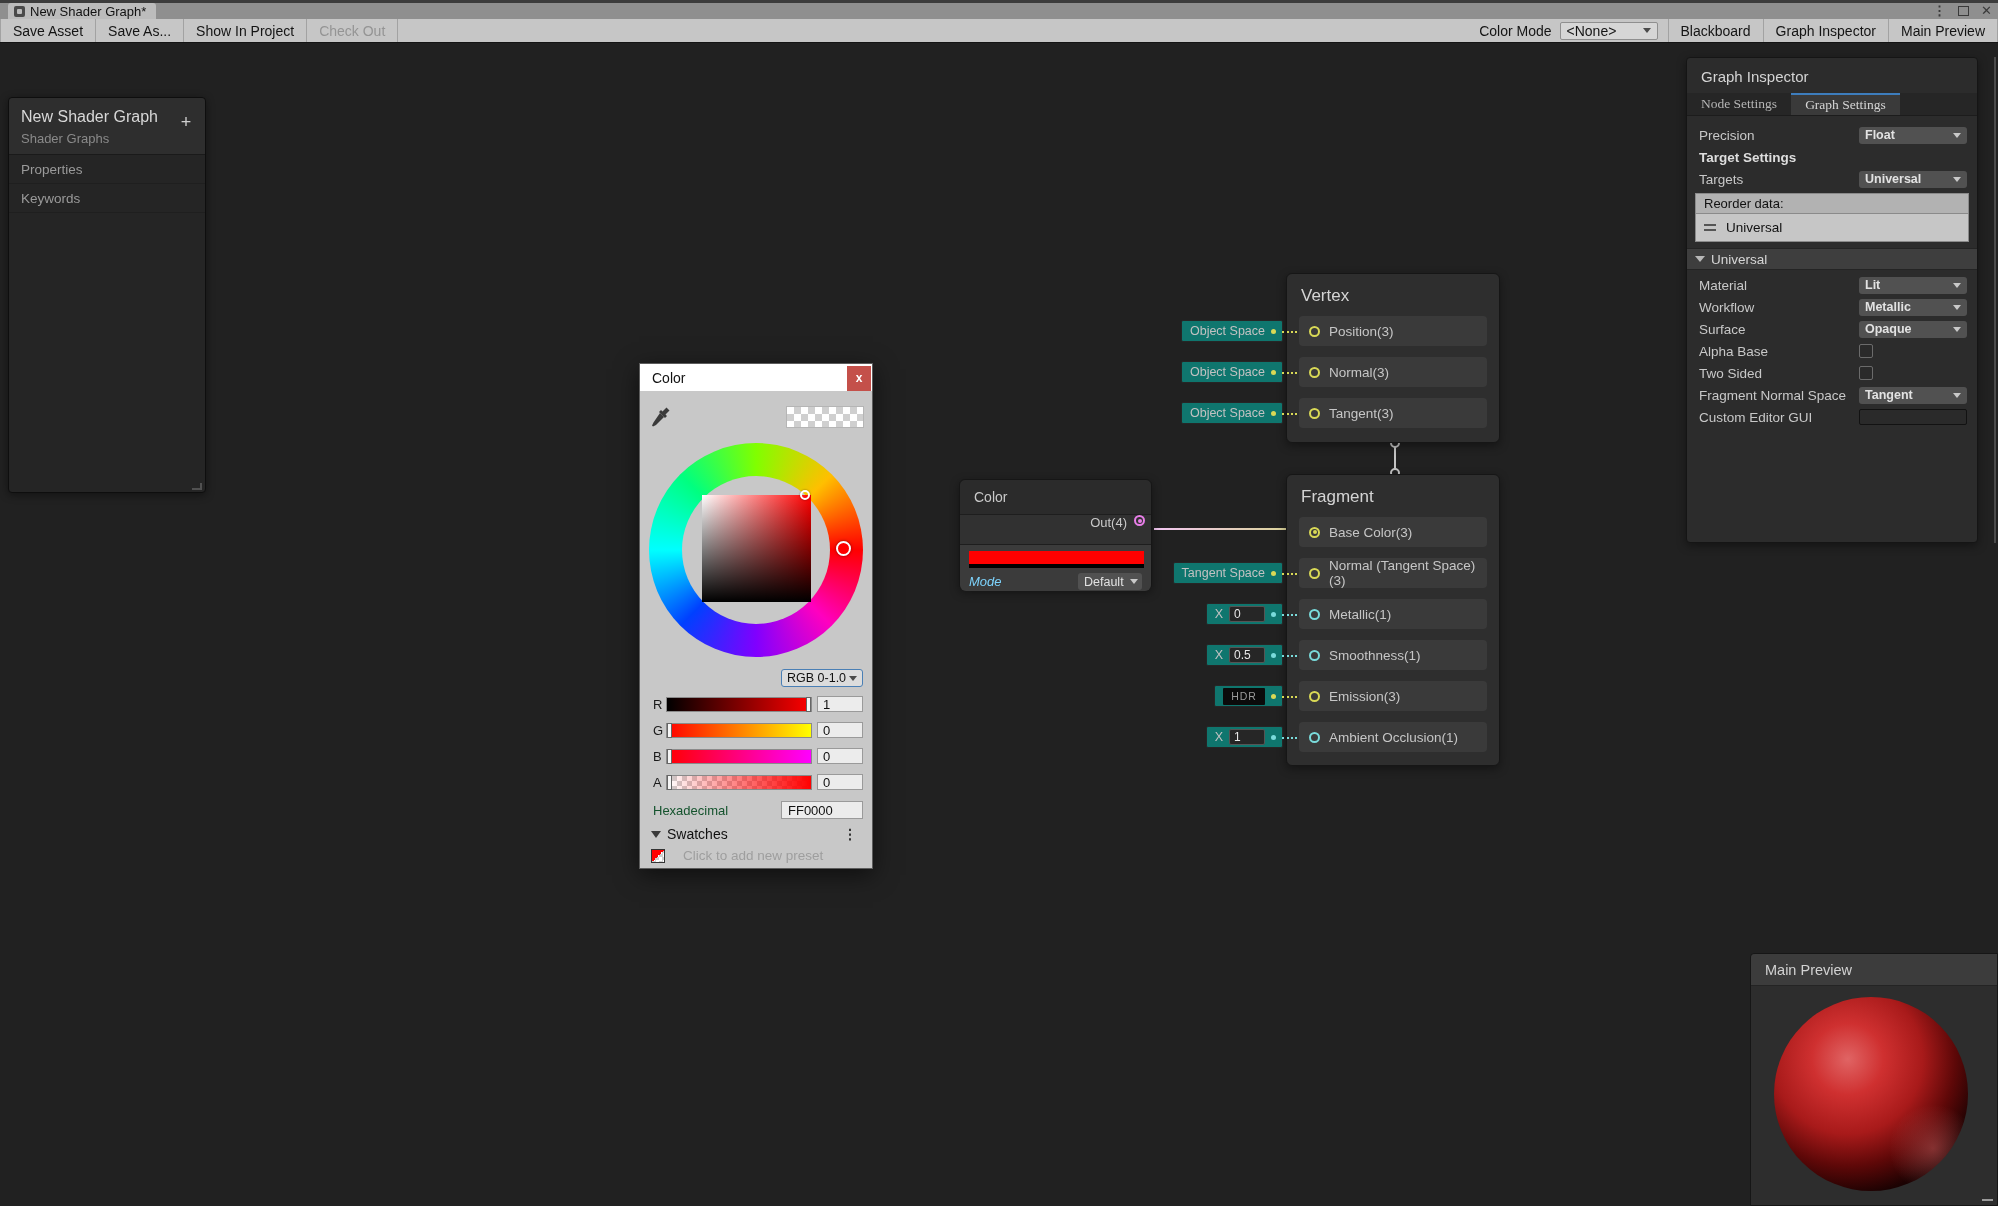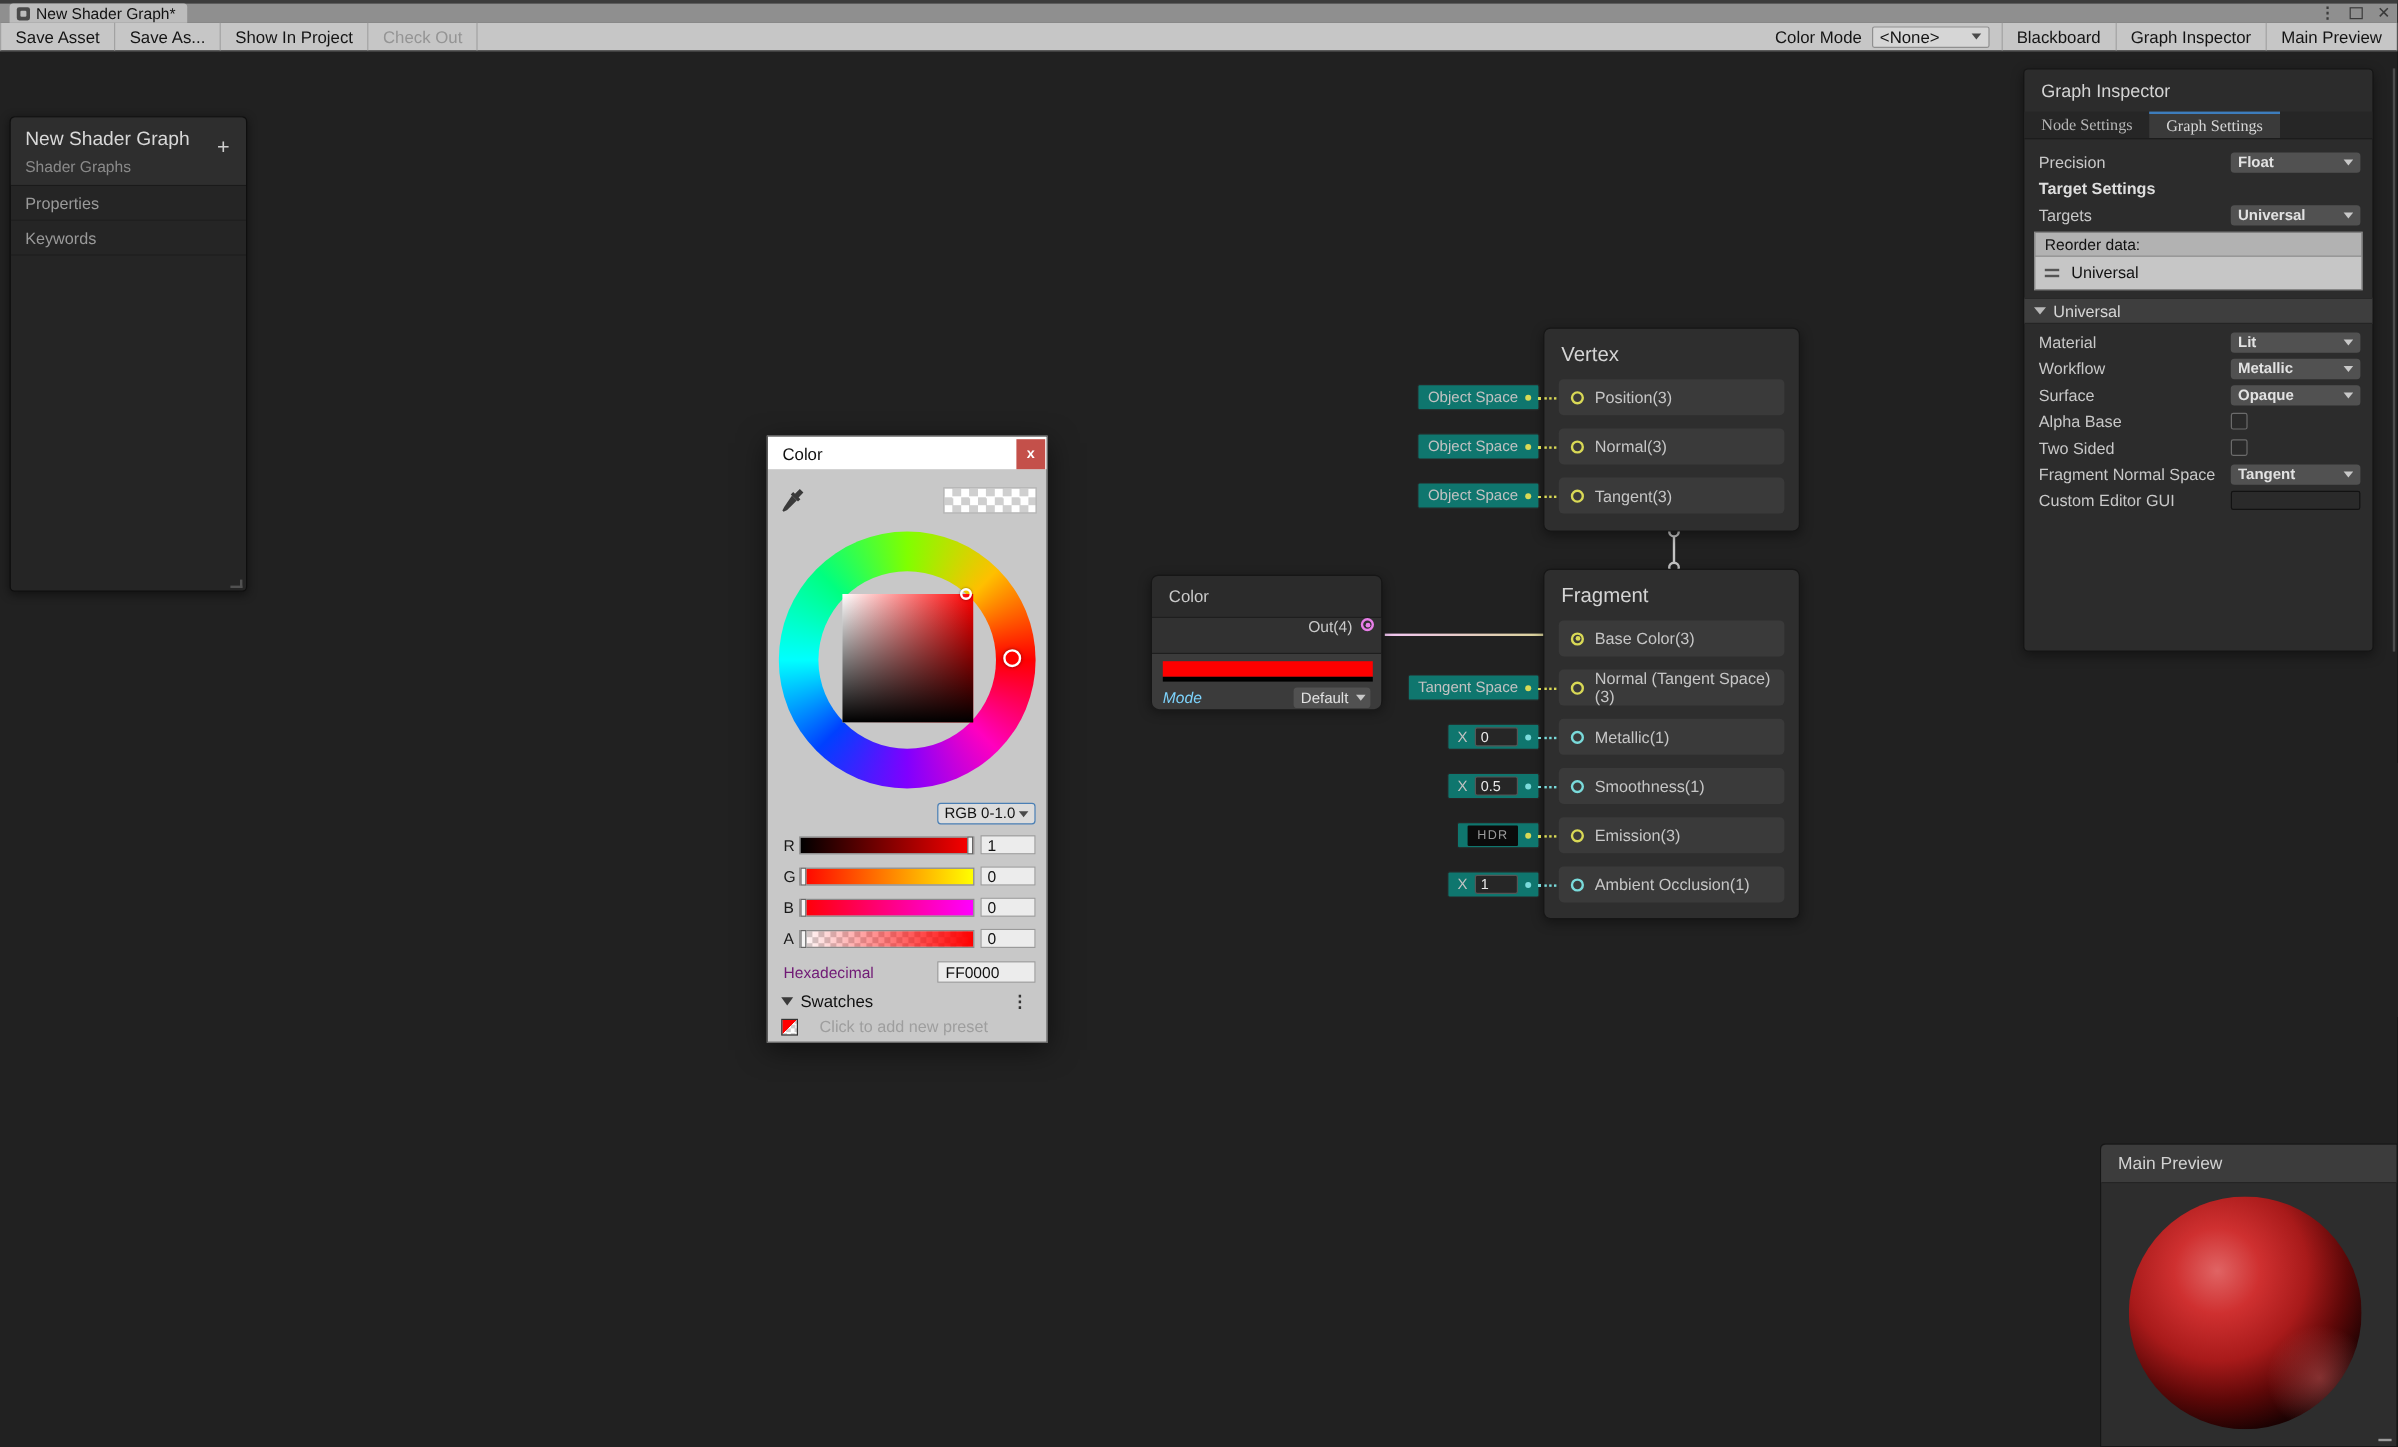--- a/index.html
+++ b/index.html
@@ -107,21 +107,21 @@
   .cd-track { position:relative; width:146px; height:15px; border:1px solid #8a8a8a; margin-right:5px; }
   .cd-track-r { background:linear-gradient(to right, #000, #f00); }
   .cd-track-g { background:linear-gradient(to right, #f00, #ff0); }
   .cd-track-b { background:linear-gradient(to right, #f00, #f0f); }
   .cd-track-a { background-image:linear-gradient(to right, rgba(255,0,0,0), rgba(255,0,0,1)),
       conic-gradient(#cfcfcf 0 25%, #ffffff 0 50%, #cfcfcf 0 75%, #ffffff 0); background-size:100% 100%, 10px 10px; }
   .cd-handle { position:absolute; top:-1px; width:5px; height:15px; background:#f5f5f5; border:1px solid #666; }
   .cd-valbox { width:46px; height:16px; background:#ececec; border:1px solid #9a9a9a; font-size:13px; color:#111;
     display:flex; align-items:center; padding:0 5px; }
   .cd-hexrow { position:absolute; left:13px; top:437px; width:210px; display:flex; align-items:center; justify-content:space-between; }
-  .cd-hexlabel { font-size:13px; color:#701a75; }
+  .cd-hexlabel { font-size:13px; color:#14532d; }
   .cd-hexbox { width:82px; height:18px; background:#ececec; border:1px solid #9a9a9a; font-size:13px; color:#111; display:flex; align-items:center; padding:0 6px; }
   .cd-swatchrow { position:absolute; left:11px; top:462px; width:212px; display:flex; align-items:center; }
   .tri-down-dark { width:0; height:0; border-left:5px solid transparent; border-right:5px solid transparent; border-top:7px solid #3a3a3a; margin-right:6px; }
   .cd-swatches-label { font-size:14px; color:#111; flex:1; }
   .cd-kebab { color:#333; font-size:14px; font-weight:bold; padding-right:6px; }
   .cd-presetrow { position:absolute; left:11px; top:484px; width:212px; display:flex; align-items:center; gap:18px; }
   .cd-preset-icon { width:14px; height:14px; border:1px solid #333;
     background-image:linear-gradient(135deg, #f00 50%, rgba(0,0,0,0) 50%), conic-gradient(#cfcfcf 0 25%, #fff 0 50%, #cfcfcf 0 75%, #fff 0);
     background-size:100% 100%, 7px 7px; }
   .cd-preset-text { font-size:13.5px; color:#9e9e9e; }

